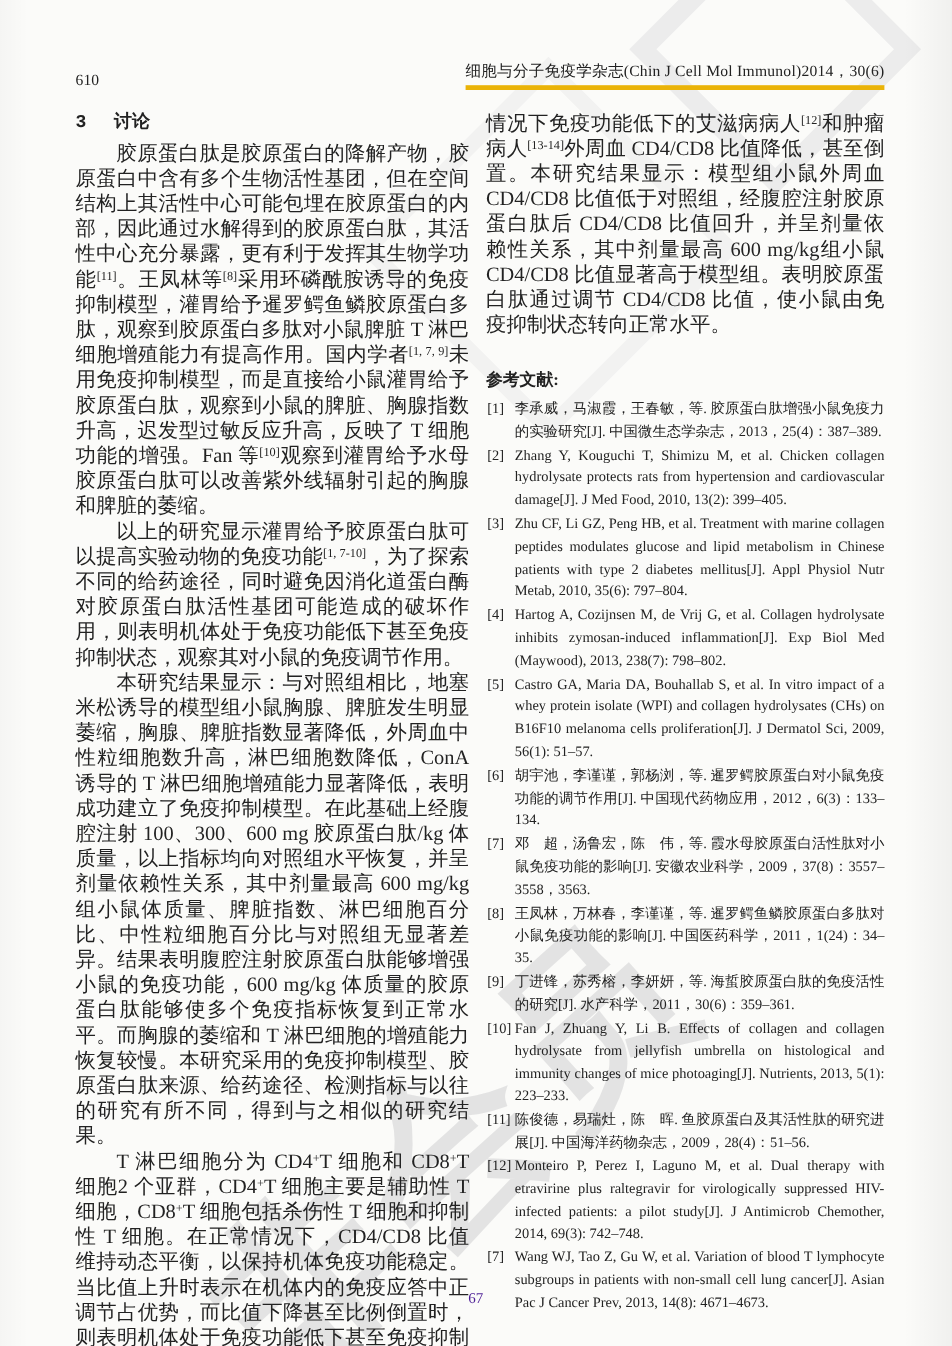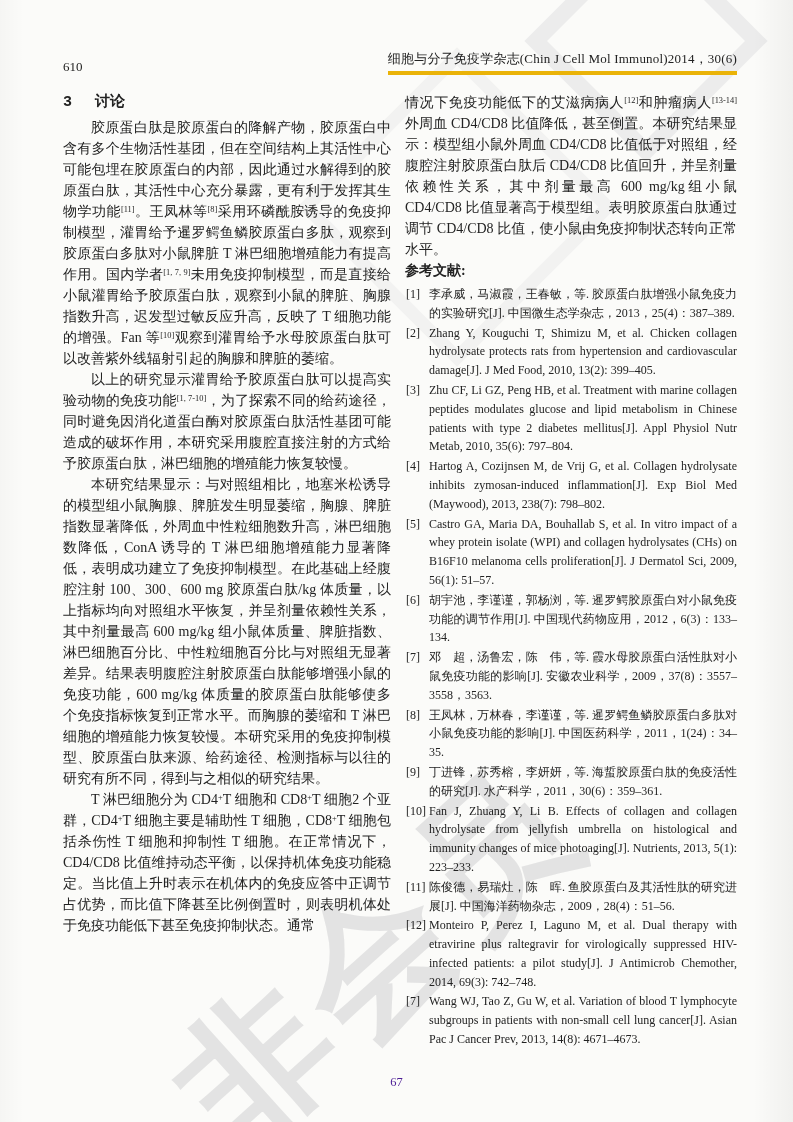--- a/index.html
+++ b/index.html
@@ -46,29 +46,29 @@
     position:absolute; left:0; right:0; bottom:32px; z-index:1;
     text-align:center; font-size:12.5px; color:#4c1d95;
   }
   
   .col{ position:absolute; top:92px; z-index:1; }
   .col-left  { left:63px;  width:328px; }
   .col-right { left:405px; width:332px; }
   .sec-heading{ font-size:15px; font-weight:bold; margin:0 0 6px 0;font-family:Liberation Mono, monospace; }
   .sec-heading .num{ margin-right:14px; }
   .para{
-    margin:0; font-size:14px; line-height:21px;
+    margin:0; font-size:17px; line-height:21px;
     text-align:justify; text-indent:2em;
   }
   .para.no-indent{ text-indent:0; }
   .para sup{
     font-size:0.60em; line-height:0; position:relative; top:-0.45em; vertical-align:baseline;
   }
   
-  .refs-heading{ font-size:14px; font-weight:bold; margin:2px 0 5px 0; }
+  .refs-heading{ font-size:14px; font-weight:bold; margin:27px 0 5px 0; }
   .refs{ list-style:none; margin:0; padding:0; }
   .refs li{
     position:relative; padding-left:24px; margin:0 0 1px 0;
     font-size:12px; line-height:18.8px; text-align:justify;
   }
   .refs .ref-num{ position:absolute; left:1px; top:0; }
 </style>
 </head>
 <body>
 
@@ -83,21 +83,21 @@
     <span class="journal">细胞与分子免疫学杂志(Chin J Cell Mol Immunol)2014，30(6)</span>
   </div>
 
   <section class="col col-left">
     <h2 class="sec-heading">
       <span class="num">3</span>
       <span class="title">讨论</span>
     </h2>
     <div id="discussion-paragraphs">
         <p class="para"><span>胶原蛋白肽是胶原蛋白的降解产物，胶原蛋白中含有多个生物活性基团，但在空间结构上其活性中心可能包埋在胶原蛋白的内部，因此通过水解得到的胶原蛋白肽，其活性中心充分暴露，更有利于发挥其生物学功能</span><sup>[11]</sup><span>。王凤林等</span><sup>[8]</sup><span>采用环磷酰胺诱导的免疫抑制模型，灌胃给予暹罗鳄鱼鳞胶原蛋白多肽，观察到胶原蛋白多肽对小鼠脾脏 T 淋巴细胞增殖能力有提高作用。国内学者</span><sup>[1, 7, 9]</sup><span>未用免疫抑制模型，而是直接给小鼠灌胃给予胶原蛋白肽，观察到小鼠的脾脏、胸腺指数升高，迟发型过敏反应升高，反映了 T 细胞功能的增强。Fan 等</span><sup>[10]</sup><span>观察到灌胃给予水母胶原蛋白肽可以改善紫外线辐射引起的胸腺和脾脏的萎缩。</span></p>
-        <p class="para"><span>以上的研究显示灌胃给予胶原蛋白肽可以提高实验动物的免疫功能</span><sup>[1, 7-10]</sup><span>，为了探索不同的给药途径，同时避免因消化道蛋白酶对胶原蛋白肽活性基团可能造成的破坏作用，本研究采用腹腔直接注射的方式给予胶原蛋白肽，淋巴细胞的增殖能力恢复较慢。</span></p>
+        <p class="para"><span>以上的研究显示灌胃给予胶原蛋白肽可以提高实验动物的免疫功能</span><sup>[1, 7-10]</sup><span>，为了探索不同的给药途径，同时避免因消化道蛋白酶对胶原蛋白肽活性基团可能造成的破坏作用，则表明机体处于免疫功能低下甚至免疫抑制状态，观察其对小鼠的免疫调节作用。</span></p>
         <p class="para"><span>本研究结果显示：与对照组相比，地塞米松诱导的模型组小鼠胸腺、脾脏发生明显萎缩，胸腺、脾脏指数显著降低，外周血中性粒细胞数升高，淋巴细胞数降低，ConA 诱导的 T 淋巴细胞增殖能力显著降低，表明成功建立了免疫抑制模型。在此基础上经腹腔注射 100、300、600 mg 胶原蛋白肽/kg 体质量，以上指标均向对照组水平恢复，并呈剂量依赖性关系，其中剂量最高 600 mg/kg 组小鼠体质量、脾脏指数、淋巴细胞百分比、中性粒细胞百分比与对照组无显著差异。结果表明腹腔注射胶原蛋白肽能够增强小鼠的免疫功能，600 mg/kg 体质量的胶原蛋白肽能够使多个免疫指标恢复到正常水平。而胸腺的萎缩和 T 淋巴细胞的增殖能力恢复较慢。本研究采用的免疫抑制模型、胶原蛋白肽来源、给药途径、检测指标与以往的研究有所不同，得到与之相似的研究结果。</span></p>
         <p class="para"><span>T 淋巴细胞分为 CD4</span><sup>+</sup><span>T 细胞和 CD8</span><sup>+</sup><span>T 细胞2 个亚群，CD4</span><sup>+</sup><span>T 细胞主要是辅助性 T 细胞，CD8</span><sup>+</sup><span>T 细胞包括杀伤性 T 细胞和抑制性 T 细胞。在正常情况下，CD4/CD8 比值维持动态平衡，以保持机体免疫功能稳定。当比值上升时表示在机体内的免疫应答中正调节占优势，而比值下降甚至比例倒置时，则表明机体处于免疫功能低下甚至免疫抑制状态。通常</span></p>
       </div>
   </section>
 
   <section class="col col-right">
     <div id="continuation-paragraphs">
         <p class="para no-indent"><span>情况下免疫功能低下的艾滋病病人</span><sup>[12]</sup><span>和肿瘤病人</span><sup>[13-14]</sup><span>外周血 CD4/CD8 比值降低，甚至倒置。本研究结果显示：模型组小鼠外周血 CD4/CD8 比值低于对照组，经腹腔注射胶原蛋白肽后 CD4/CD8 比值回升，并呈剂量依赖性关系，其中剂量最高 600 mg/kg组小鼠 CD4/CD8 比值显著高于模型组。表明胶原蛋白肽通过调节 CD4/CD8 比值，使小鼠由免疫抑制状态转向正常水平。</span></p>
       </div>
     <h3 class="refs-heading">参考文献:</h3>

